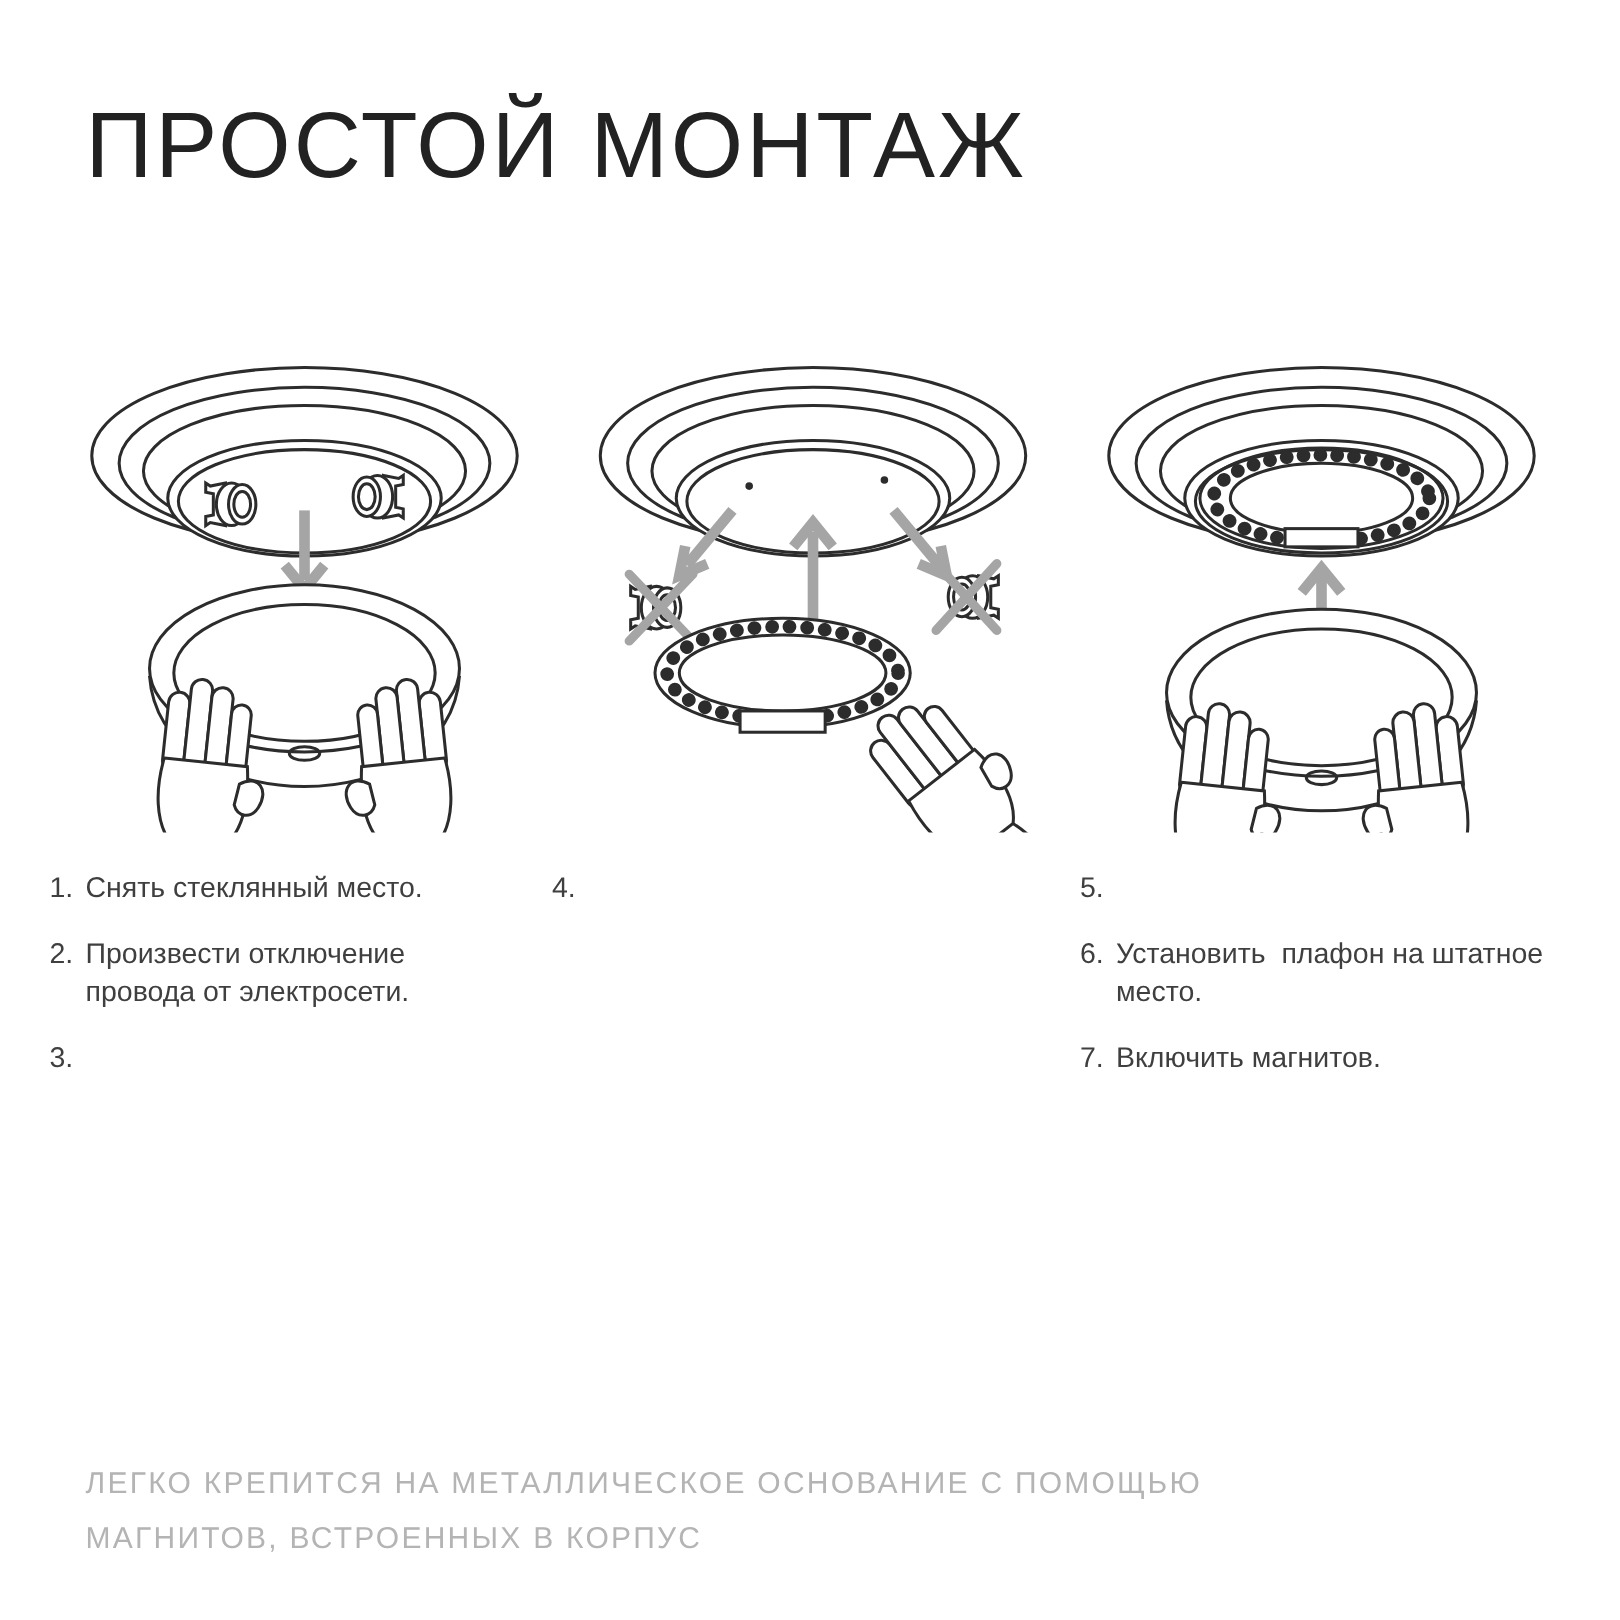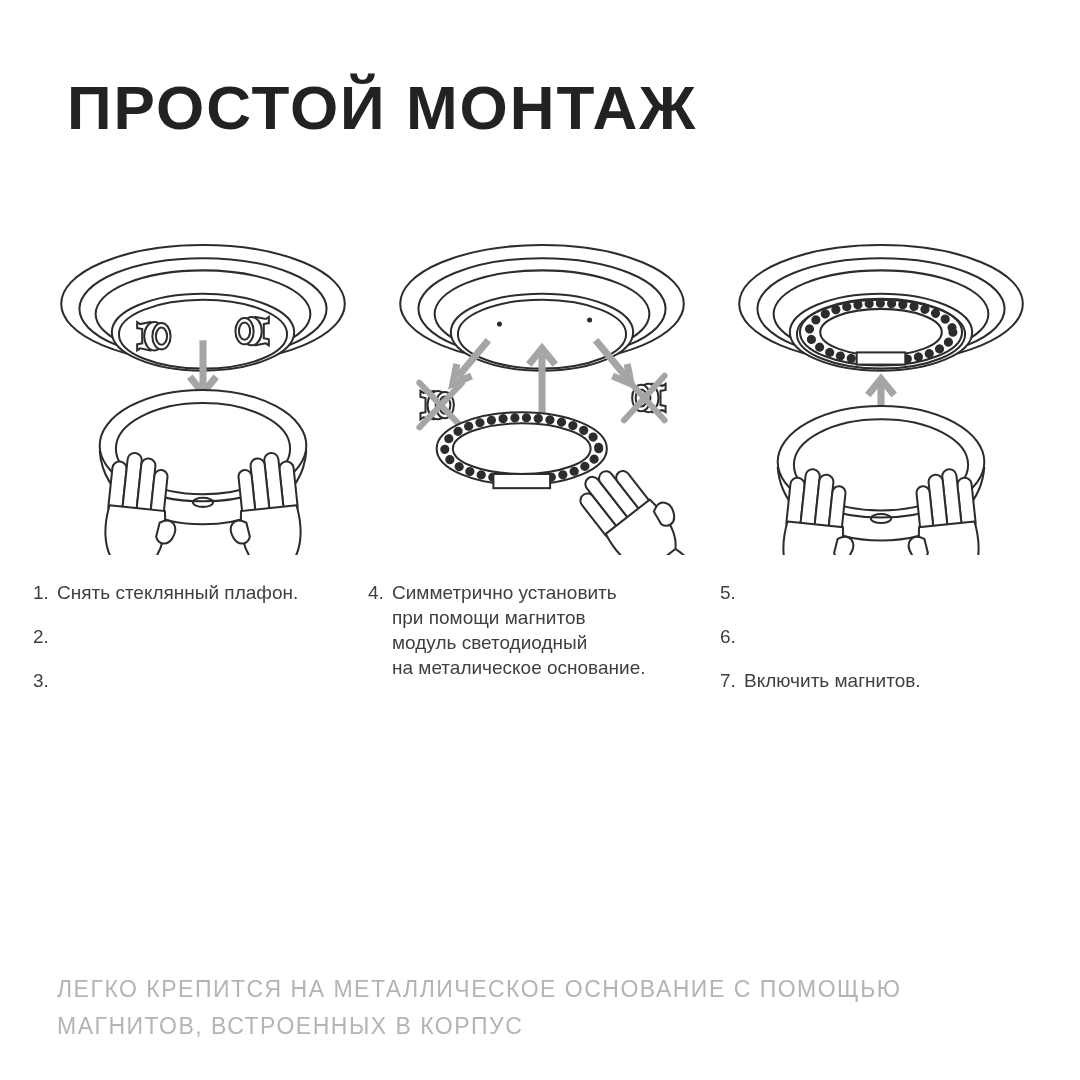--- a/index.html
+++ b/index.html
@@ -6,22 +6,22 @@
     --c-title:#222222; --c-text:#3f3f3f; --c-muted:#b4b4b4;
     --c-line:#2c2c2c; --c-arrow:#a5a5a5;
   }
   *{box-sizing:border-box}
   html,body{margin:0;padding:0}
   body{
     width:1080px;height:1080px;background:#ffffff;position:relative;overflow:hidden;
     font-family:"Liberation Sans", sans-serif;
   }
   .title{
-    position:absolute;left:57px;top:62px;margin:10px;
-    font-size:62px;font-weight:bold;letter-spacing:2px;color:var(--c-title);
+    position:absolute;left:57px;top:62px;margin:0;
+    font-size:62px;font-weight:normal;letter-spacing:2px;color:var(--c-title);
   }
   .illos{
     position:absolute;top:241px;left:0;width:1080px;
     display:flex;justify-content:space-between;padding:0 52px 0 56px;
   }
   svg.illo{width:294px;height:314px;display:block}
   
   .ln{fill:#ffffff;stroke:var(--c-line);stroke-width:2px}
   .lnf{fill:none;stroke:var(--c-line);stroke-width:2px}
   .dk{fill:var(--c-line);stroke:none}
@@ -30,21 +30,21 @@
   .instructions{position:absolute;top:580px;left:0;width:1080px;height:260px}
   .col{position:absolute;top:0}
   .col1{left:33px;width:340px}
   .col2{left:368px;width:325px}
   .col3{left:720px;width:350px}
   .item{display:flex;margin-bottom:19px;color:var(--c-text);font-size:19px;line-height:25px}
   .item .n{flex:none;min-width:24px}
   .item .t{white-space:pre-wrap}
   .footer{
     position:absolute;left:57px;top:971px;margin:0;
-    color:var(--c-muted);font-size:23px;line-height:37px;letter-spacing:1.5px;
+    color:var(--c-muted);font-size:20px;line-height:37px;letter-spacing:1.5px;
     white-space:pre-wrap;font-weight:400;
   }
 </style>
 </head>
 <body>
 
 <svg width="0" height="0" style="position:absolute" aria-hidden="true">
   <defs>
 
     <g id="base">
@@ -178,44 +178,44 @@
         <use href="#hand"></use>
       </g>
   </svg>
 
 </div>
 
 <div class="instructions">
   <div class="col col1">
     <div class="item">
       <span class="n">1.</span>
-      <span class="t">Снять стеклянный плафон.</span>
+      <span class="t">Снять стеклянный место.</span>
     </div>
     <div class="item">
       <span class="n">2.</span>
+      <span class="t">Произвести отключение
+провода от электросети.</span>
     </div>
     <div class="item">
       <span class="n">3.</span>
     </div>
   </div>
   <div class="col col2">
     <div class="item">
       <span class="n">4.</span>
-      <span class="t">Симметрично установить
-при помощи магнитов
-модуль светодиодный
-на металическое основание.</span>
     </div>
   </div>
   <div class="col col3">
     <div class="item">
       <span class="n">5.</span>
     </div>
     <div class="item">
       <span class="n">6.</span>
+      <span class="t">Установить  плафон на штатное
+место.</span>
     </div>
     <div class="item">
       <span class="n">7.</span>
       <span class="t">Включить магнитов.</span>
     </div>
   </div>
 </div>
 
 <p class="footer">ЛЕГКО КРЕПИТСЯ НА МЕТАЛЛИЧЕСКОЕ ОСНОВАНИЕ С ПОМОЩЬЮ
 МАГНИТОВ, ВСТРОЕННЫХ В КОРПУС</p>

